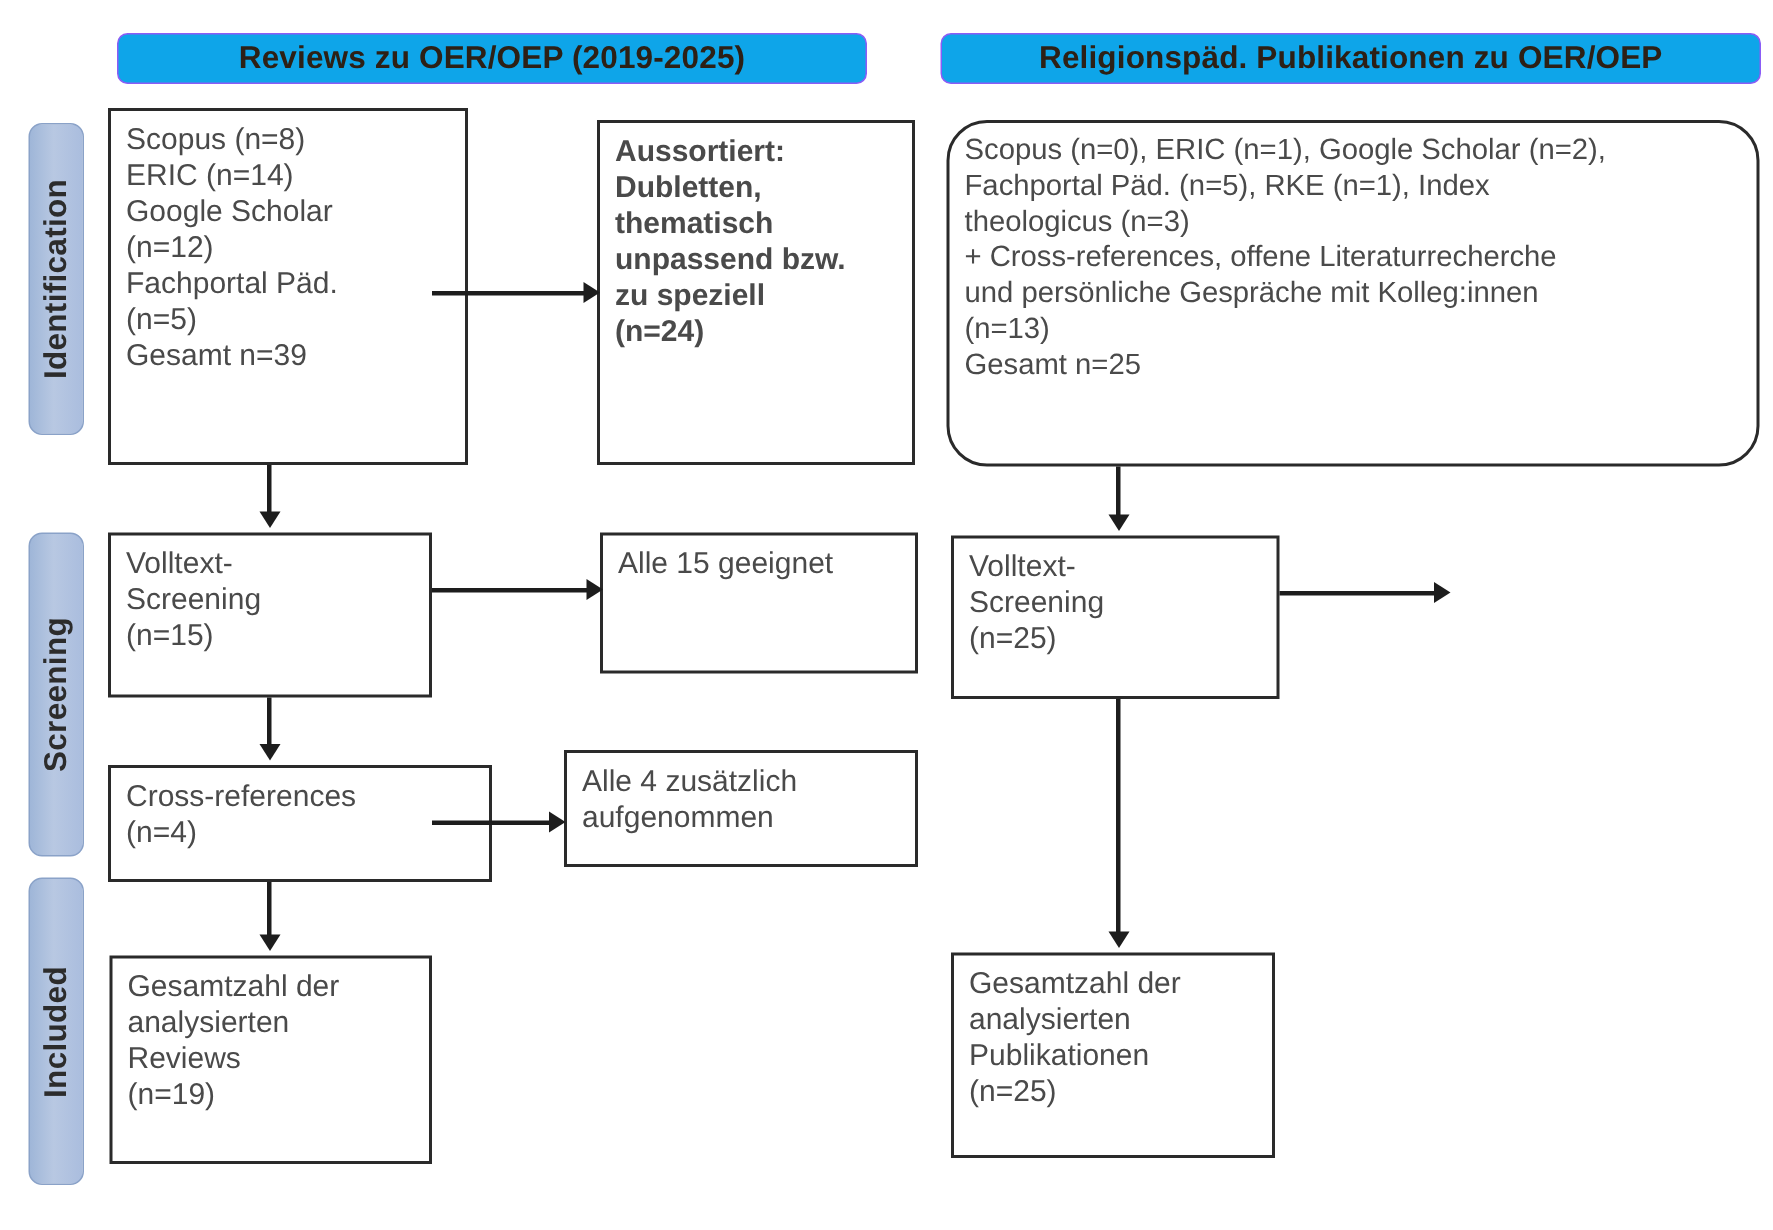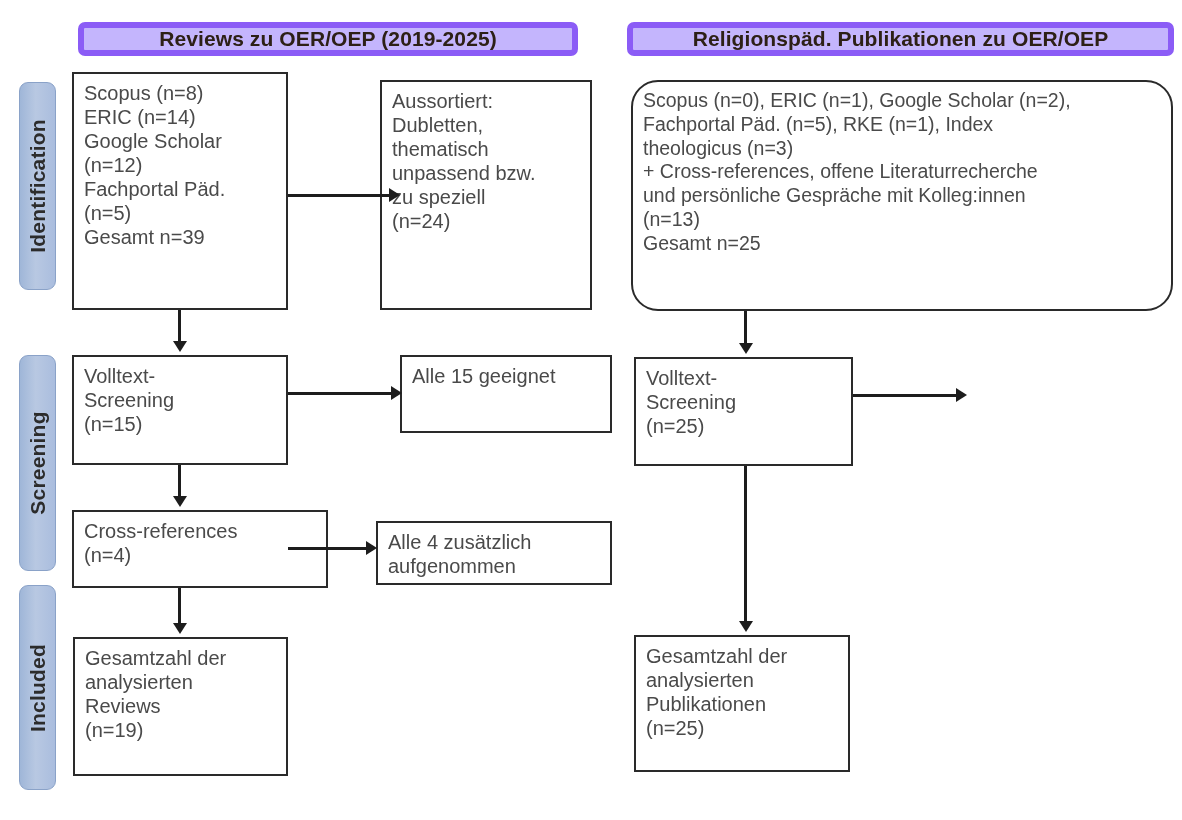--- a/index.html
+++ b/index.html
@@ -36,22 +36,22 @@
     font-size: 21px;
     font-weight: bold;
     color: #2c2c2c;
     letter-spacing: 0.2px;
   }
 
   
   .col-header {
     position: absolute;
     height: 34px;
-    background: #c4b5fd;
-    border: 6px solid #8b5cf6;
+    background: #0ea5e9;
+    border: 1px solid #8b5cf6;
     border-radius: 7px;
     box-sizing: border-box;
     display: flex;
     align-items: center;
     justify-content: center;
     color: #2d2016;
     font-size: 21px;
     font-weight: bold;
     letter-spacing: 0.1px;
   }
@@ -111,45 +111,45 @@
   </div>
 
   <div class="stage-pill" style="left:19px; top:585px; height:205px;">
     <span class="stage-label">Included</span>
   </div>
 
   <div class="col-header" style="left:78px; top:22px; width:500px;">Reviews zu OER/OEP (2019-2025)</div>
 
   <div class="col-header" style="left:627px; top:22px; width:547px;">Religionspäd. Publikationen zu OER/OEP</div>
 
-  <div class="box" style="left:72px; top:72px; width:216px; height:238px;">Scopus (n=8)
+  <div class="box" style="left:72px; top:72px; width:240px; height:238px;">Scopus (n=8)
 ERIC (n=14)
 Google Scholar
 (n=12)
 Fachportal Päd.
 (n=5)
 Gesamt n=39</div>
 
-  <div class="box" style="left:380px; top:80px; width:212px; height:230px;">Aussortiert:
+  <div class="box" style="left:398px; top:80px; width:212px; height:230px;font-weight:bold;">Aussortiert:
 Dubletten,
 thematisch
 unpassend bzw.
 zu speziell
 (n=24)</div>
 
   <div class="box" style="left:72px; top:355px; width:216px; height:110px;">Volltext-
 Screening
 (n=15)</div>
 
-  <div class="box" style="left:400px; top:355px; width:212px; height:78px;">Alle 15 geeignet</div>
+  <div class="box" style="left:400px; top:355px; width:212px; height:94px;">Alle 15 geeignet</div>
 
   <div class="box" style="left:72px; top:510px; width:256px; height:78px;">Cross-references
 (n=4)</div>
 
-  <div class="box" style="left:376px; top:521px; width:236px; height:64px;">Alle 4 zusätzlich
+  <div class="box" style="left:376px; top:500px; width:236px; height:78px;">Alle 4 zusätzlich
 aufgenommen</div>
 
   <div class="box" style="left:73px; top:637px; width:215px; height:139px;">Gesamtzahl der
 analysierten
 Reviews
 (n=19)</div>
 
   <div class="box wide-text" style="left:631px; top:80px; width:542px; height:231px;">Scopus (n=0), ERIC (n=1), Google Scholar (n=2),
 Fachportal Päd. (n=5), RKE (n=1), Index
 theologicus (n=3)

